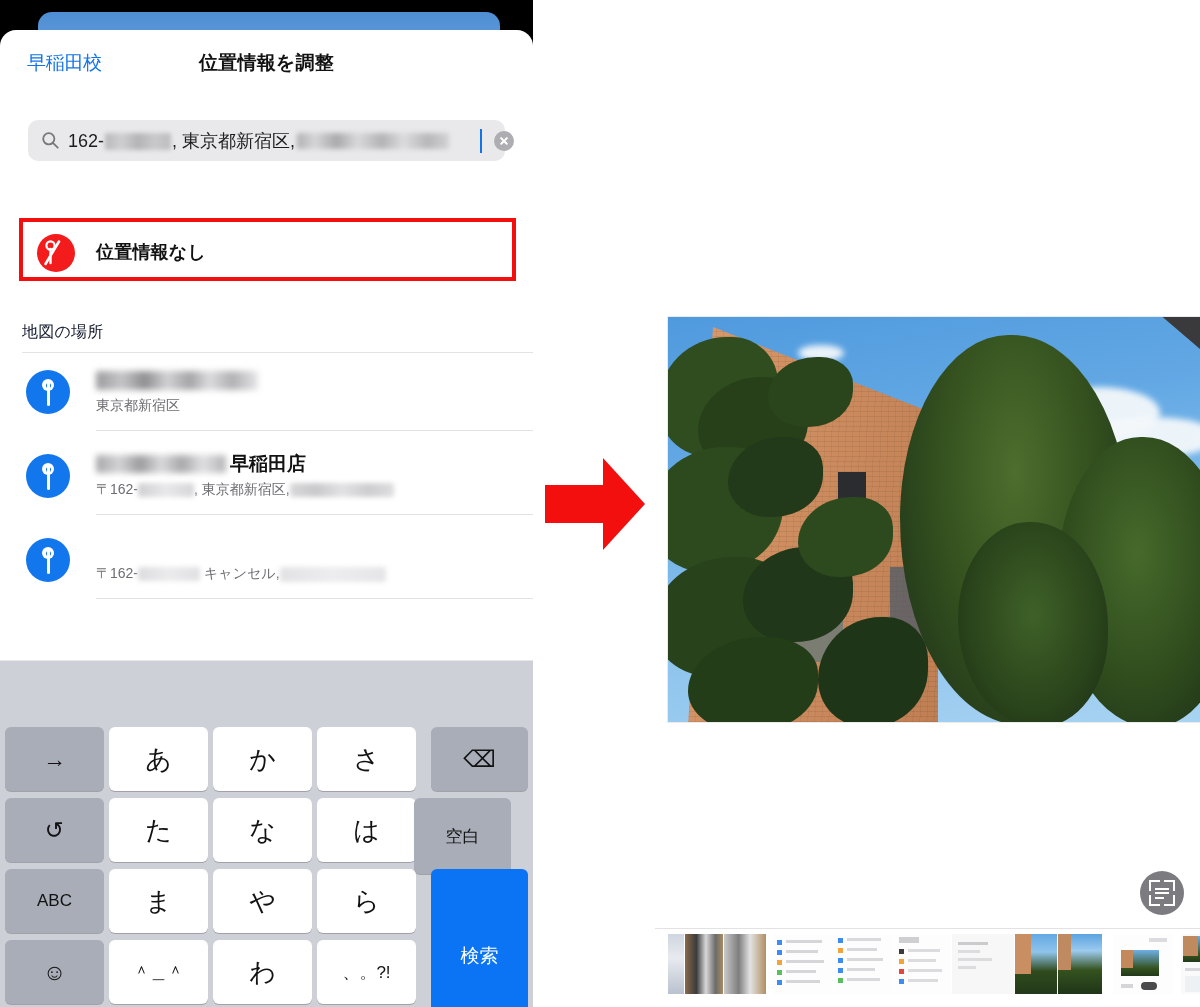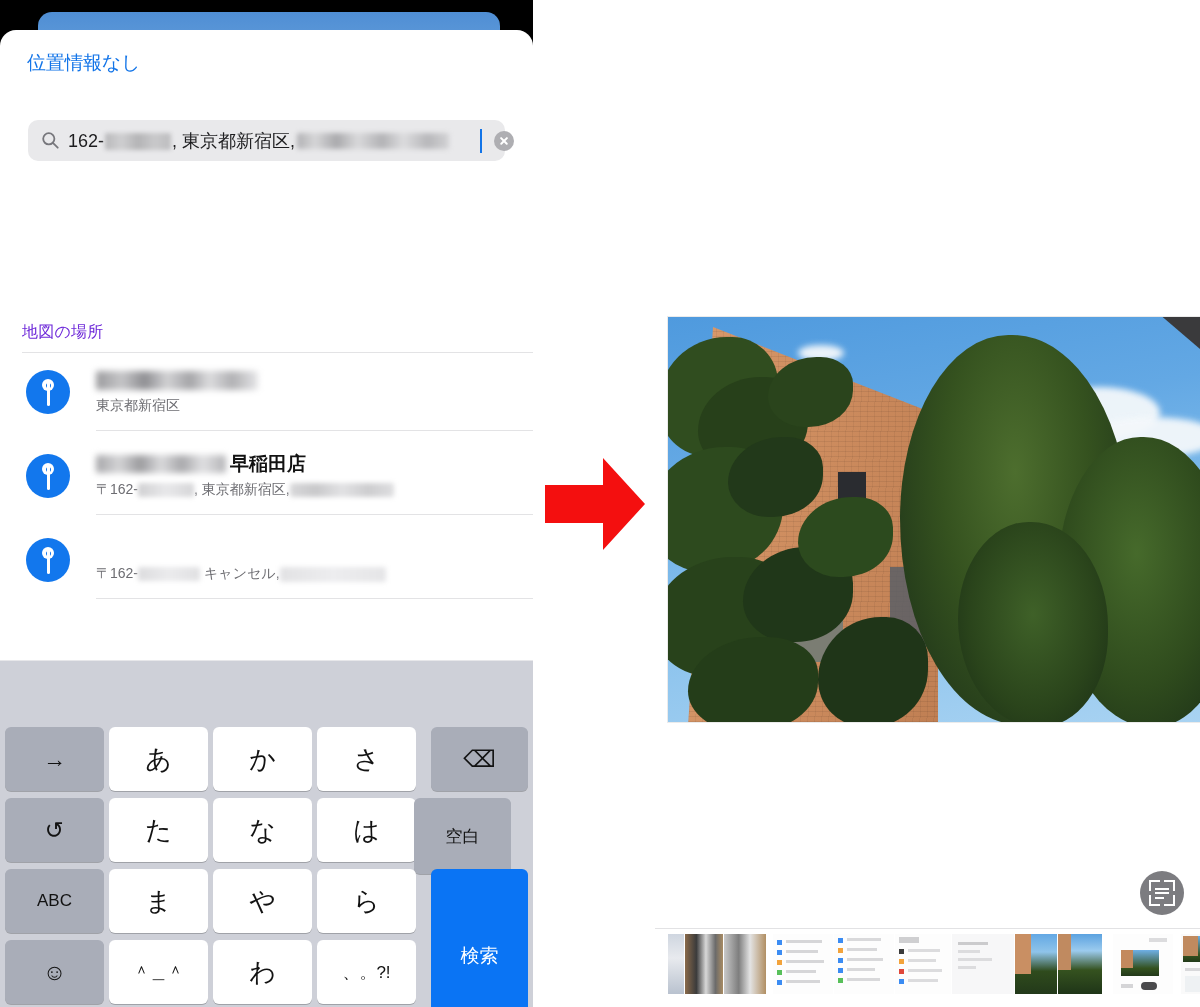--- a/index.html
+++ b/index.html
@@ -41,21 +41,21 @@
   .clear-btn::before,.clear-btn::after{content:"";position:absolute;left:5px;top:9.2px;width:10px;height:1.8px;background:#fff;border-radius:1px;}
   .clear-btn::before{transform:rotate(45deg);}
   .clear-btn::after{transform:rotate(-45deg);}
 
   
   .nolocation-box{position:absolute;left:19px;top:188px;width:497px;height:63px;border:4px solid #f40f0f;box-sizing:border-box;background:#fff;}
   .nolocation-icon{position:absolute;left:14px;top:12px;width:38px;height:38px;border-radius:50%;background:#f31b1b;}
   .nolocation-label{position:absolute;left:73px;top:18px;font-size:18px;font-weight:bold;color:#121212;letter-spacing:0.2px;}
 
   
-  .section-head{position:absolute;left:22px;top:292px;font-size:16px;color:#6d28d9;letter-spacing:0.2px;}
+  .section-head{position:absolute;left:22px;top:292px;font-size:16px;color:#0f172a;letter-spacing:0.2px;}
   .hr{position:absolute;background:#e3e3e5;height:1px;}
 
   
   .loc-row{position:absolute;left:0;width:533px;height:74px;}
   .pin{position:absolute;left:26px;top:14px;width:44px;height:44px;border-radius:50%;background:#1277ed;}
   .pin .stem{position:absolute;left:20.5px;top:10px;width:3px;height:26px;background:#fff;border-radius:2px;}
   .pin .head{position:absolute;left:16px;top:9px;width:12px;height:12px;border-radius:50%;background:#fff;}
   .pin .hole{position:absolute;left:19.5px;top:12.5px;width:5px;height:5px;border-radius:50%;background:#1277ed;}
   .loc-title{position:absolute;left:96px;top:12px;height:24px;display:flex;align-items:center;font-size:19px;font-weight:bold;color:#121212;white-space:nowrap;}
   .loc-sub{position:absolute;left:96px;top:40px;height:20px;display:flex;align-items:center;font-size:14px;color:#6d6d72;white-space:nowrap;}
@@ -119,38 +119,49 @@
 <div class="stage">
 
   <div class="left-panel">
     <div class="bg-photo-sliver"></div>
     <div class="bg-photo-leaf"></div>
     <div class="bg-photo-sand"></div>
 
     <div class="sheet">
 
       <div class="sheet-header">
-        <div class="cancel-btn">位置情報なし</div>
+        <div class="cancel-btn">早稲田校</div>
+        <div class="sheet-title">位置情報を調整</div>
       </div>
 
       <div class="search-wrap">
         <svg class="search-icon" viewBox="0 0 20 20">
           <circle cx="8.2" cy="8.2" r="5.9" fill="none" stroke="#77777c" stroke-width="1.9"></circle>
           <line x1="12.5" y1="12.5" x2="17.6" y2="17.6" stroke="#77777c" stroke-width="1.9" stroke-linecap="round"></line>
         </svg>
         <div class="search-text">
           <span>162-</span>
             <span class="redact r1"></span>
             <span>, 東京都新宿区, </span>
             <span class="redact r2"></span>
         </div>
         <div class="caret"></div>
         <div class="clear-btn"></div>
       </div>
 
+      <div class="nolocation-box">
+        <div class="nolocation-icon">
+          <svg viewBox="0 0 38 38" width="38" height="38">
+            <circle cx="13.5" cy="11.5" r="4.1" fill="none" stroke="#fff" stroke-width="2.2"></circle>
+            <line x1="13.5" y1="15" x2="13.5" y2="29" stroke="#fff" stroke-width="2.4" stroke-linecap="round"></line>
+            <line x1="22" y1="7.5" x2="8.5" y2="30" stroke="#fff" stroke-width="2.6" stroke-linecap="round"></line>
+          </svg>
+        </div>
+        <div class="nolocation-label">位置情報なし</div>
+      </div>
 
       <div class="section-head">地図の場所</div>
       <div class="hr" style="left:22px;top:322px;width:511px;"></div>
 
       <div class="loc-row" style="top:326px;">
         <div class="pin">
             <div class="head"></div>
             <div class="hole"></div>
             <div class="stem"></div>
           </div>

